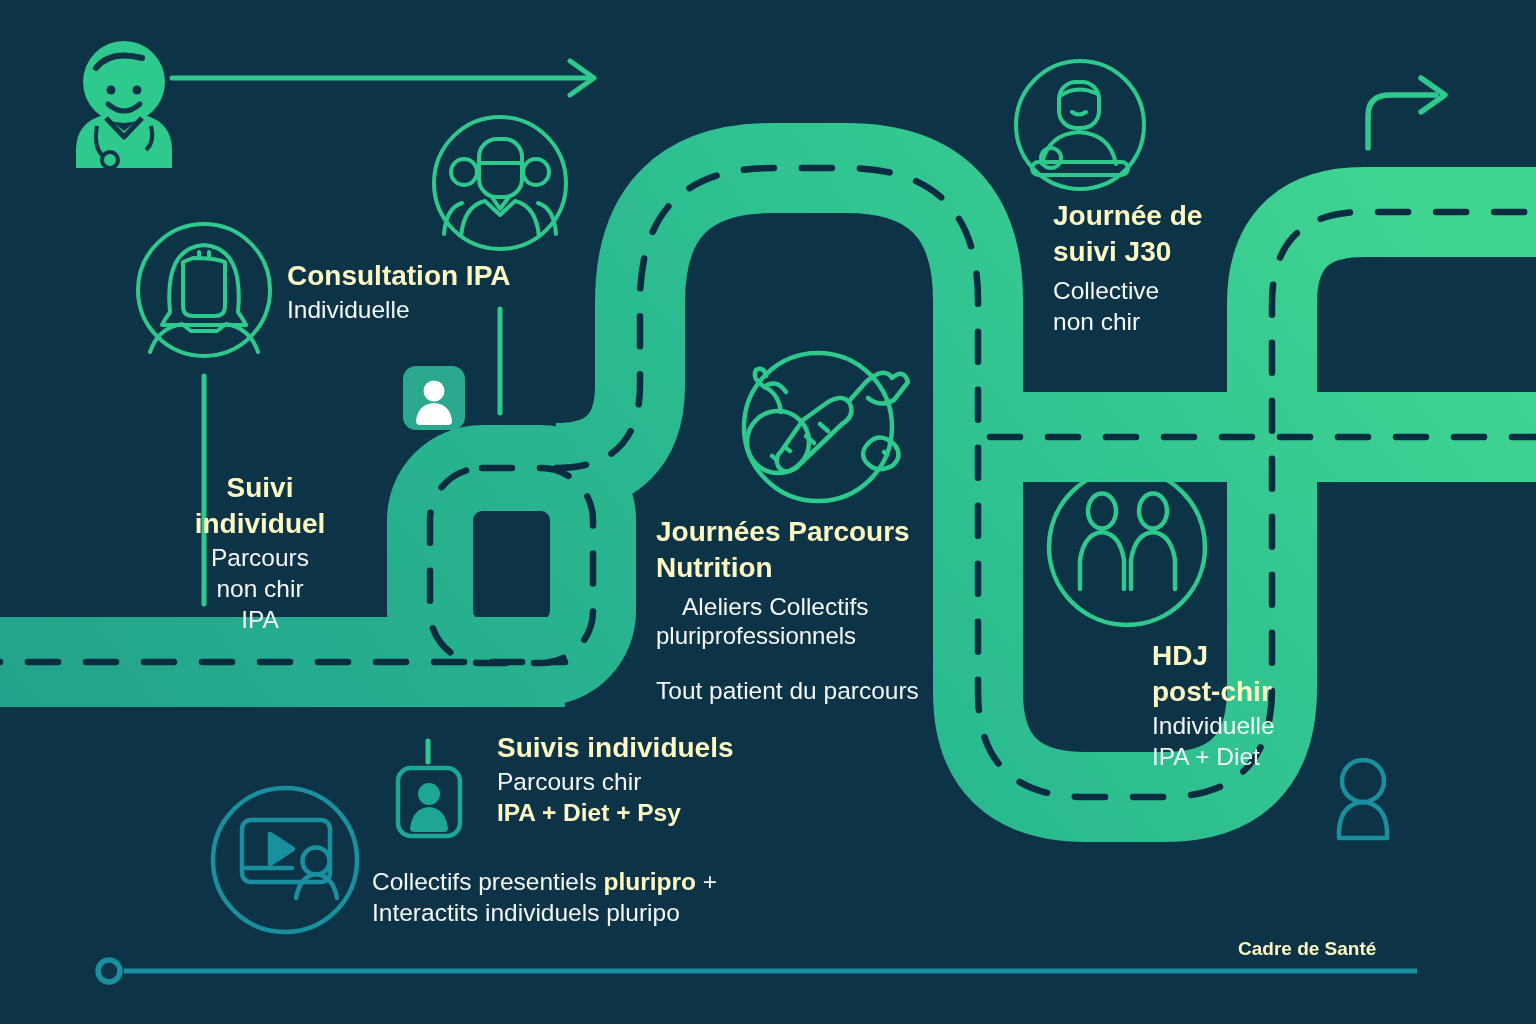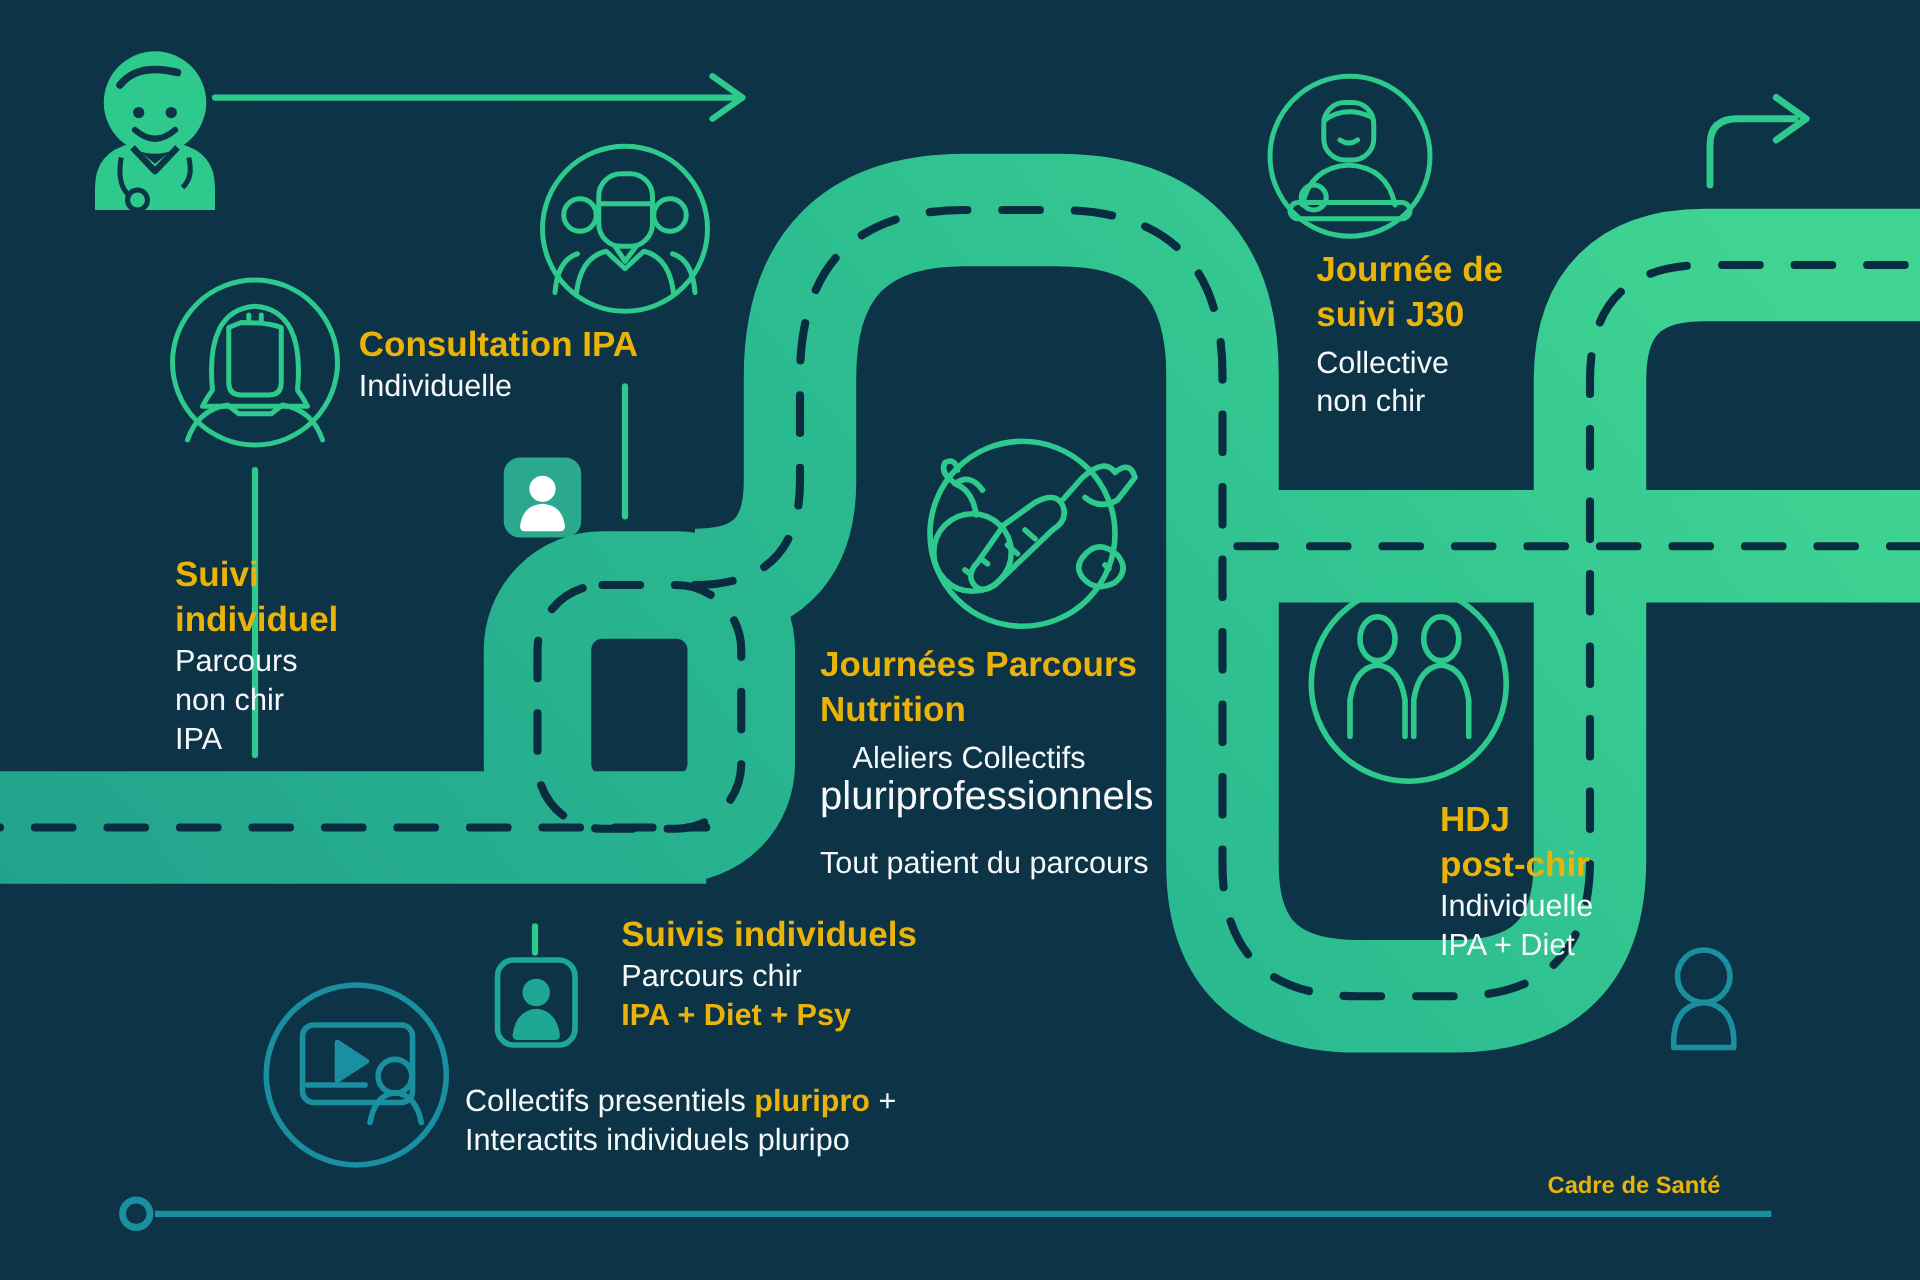--- a/index.html
+++ b/index.html
@@ -7,26 +7,26 @@
     width:1536px;height:1024px;
     background:#0d3347;
     overflow:hidden;
     position:relative;
     font-family:"Liberation Sans", sans-serif;
     color:#ffffff;
   }
   #stage{position:absolute;inset:0;width:1536px;height:1024px;}
   svg.art{position:absolute;left:0;top:0;width:1536px;height:1024px;display:block;}
   .txt{position:absolute;z-index:5;}
-  .t-bold{font-weight:700;color:#eab308;}
+  .t-bold{font-weight:700;color:#fef9c3;}
   .t-reg{font-weight:400;color:#f4f8f9;}
   .fs-title{font-size:28px;line-height:36px;}
   .fs-sub{font-size:24.5px;line-height:31px;}
-  .fs-sub-tight{font-size:32px;line-height:28px;}
-  .right{text-align:left;}
+  .fs-sub-tight{font-size:24px;line-height:28px;}
+  .right{text-align:center;margin-top:28px;}
   .mt8{margin-top:25px;}
 </style>
 </head>
 <body>
 
 <div id="stage">
 
   <svg class="art" viewBox="0 0 1536 1024">
     <defs>
       <linearGradient id="roadGrad" gradientUnits="userSpaceOnUse" x1="120" y1="980" x2="1300" y2="60">

